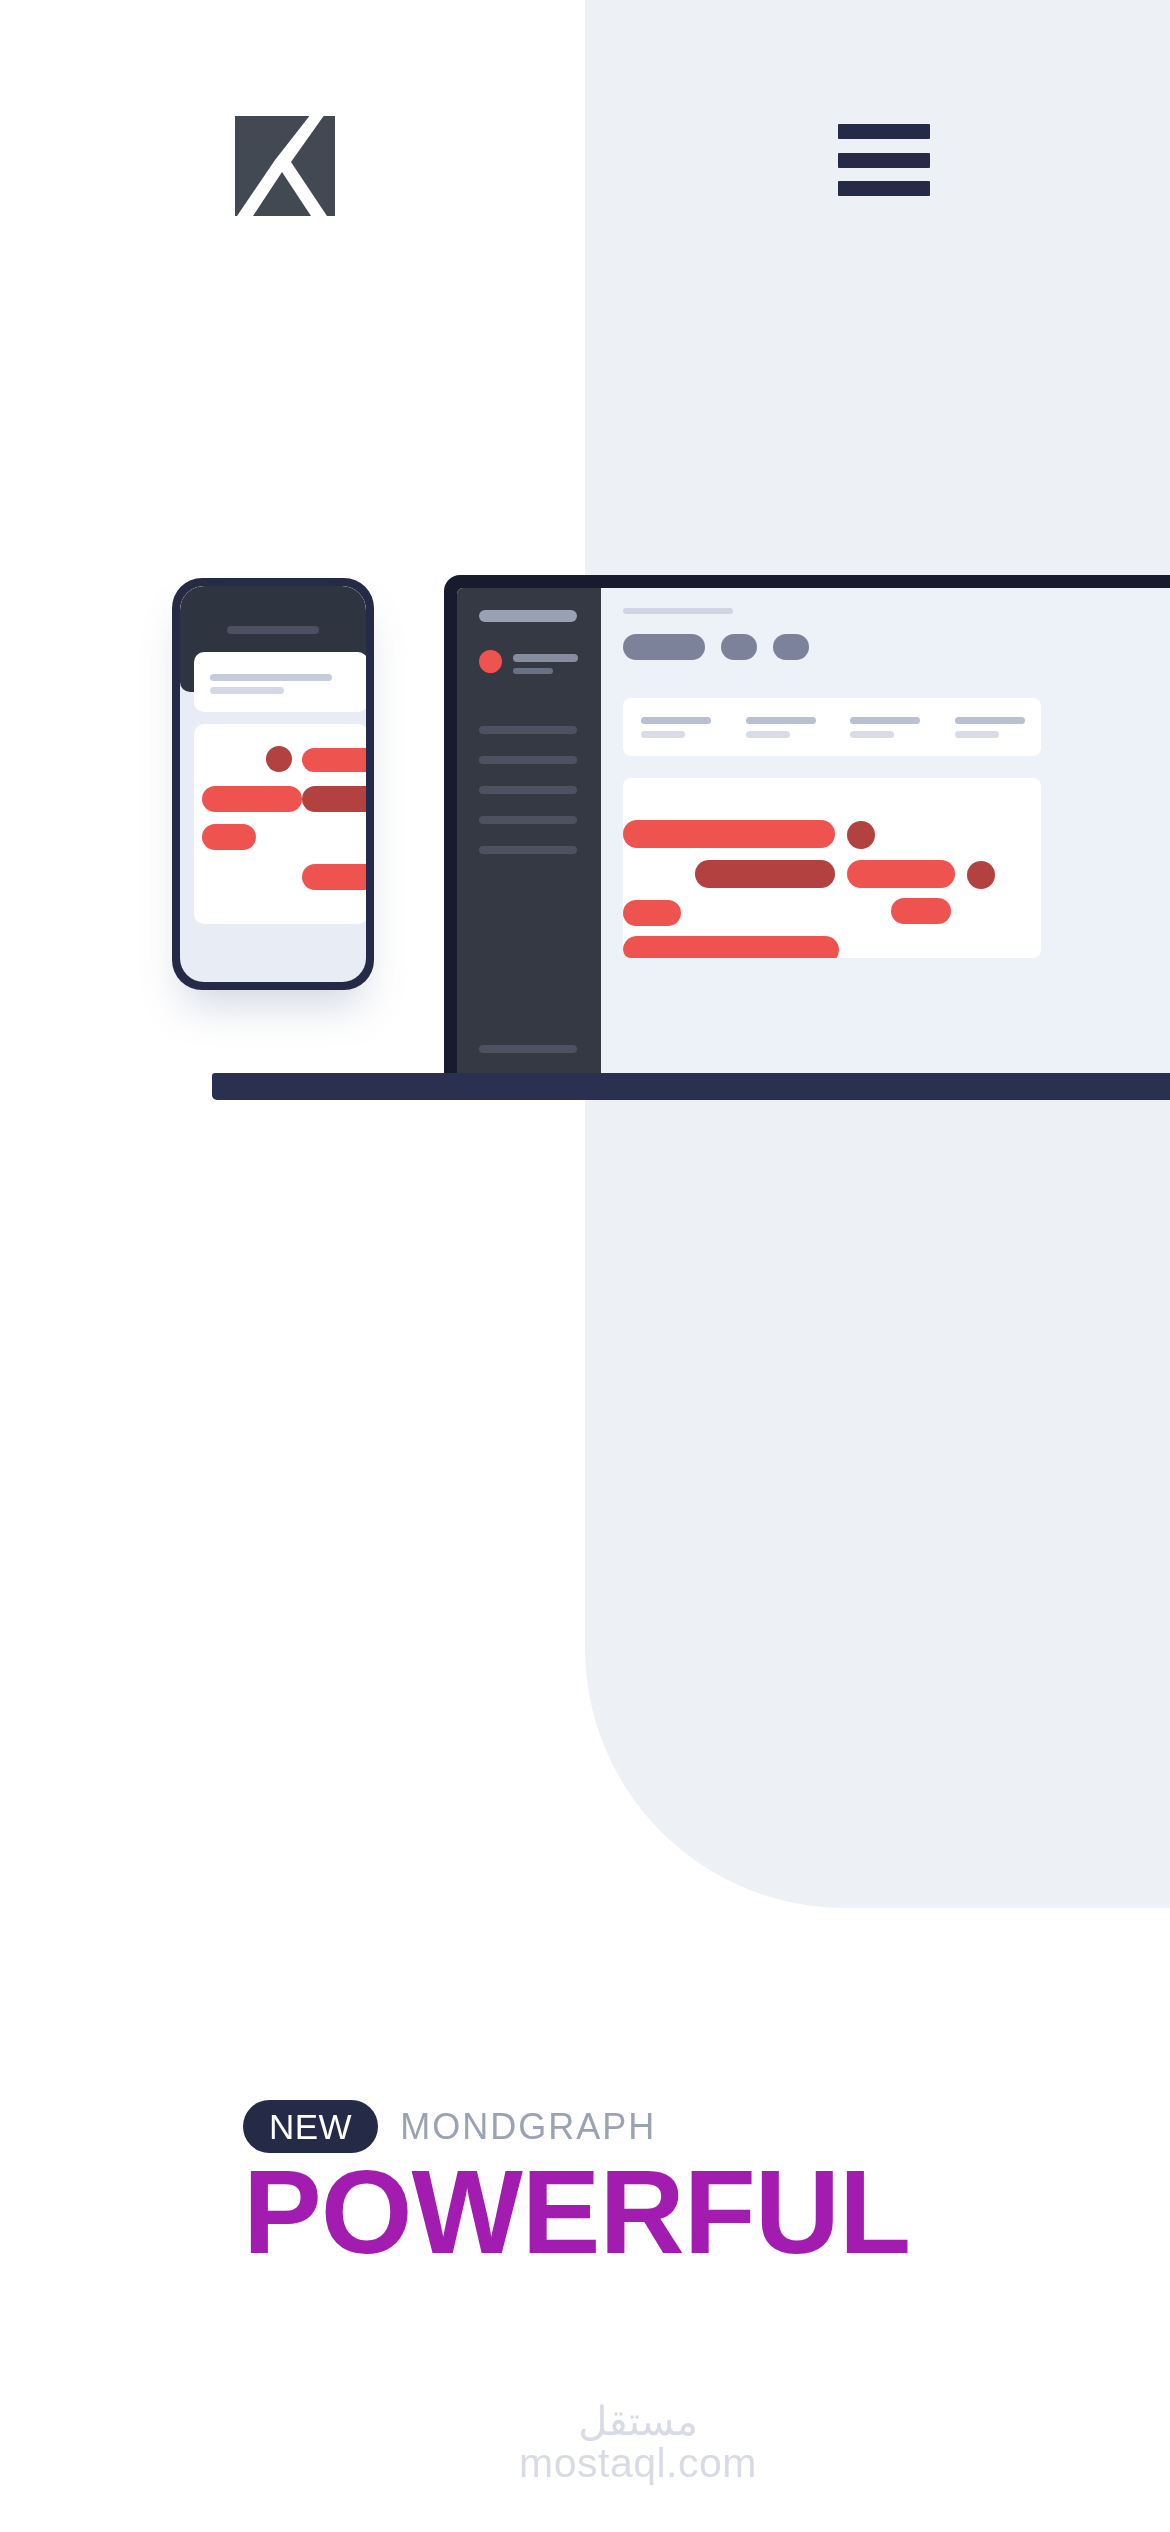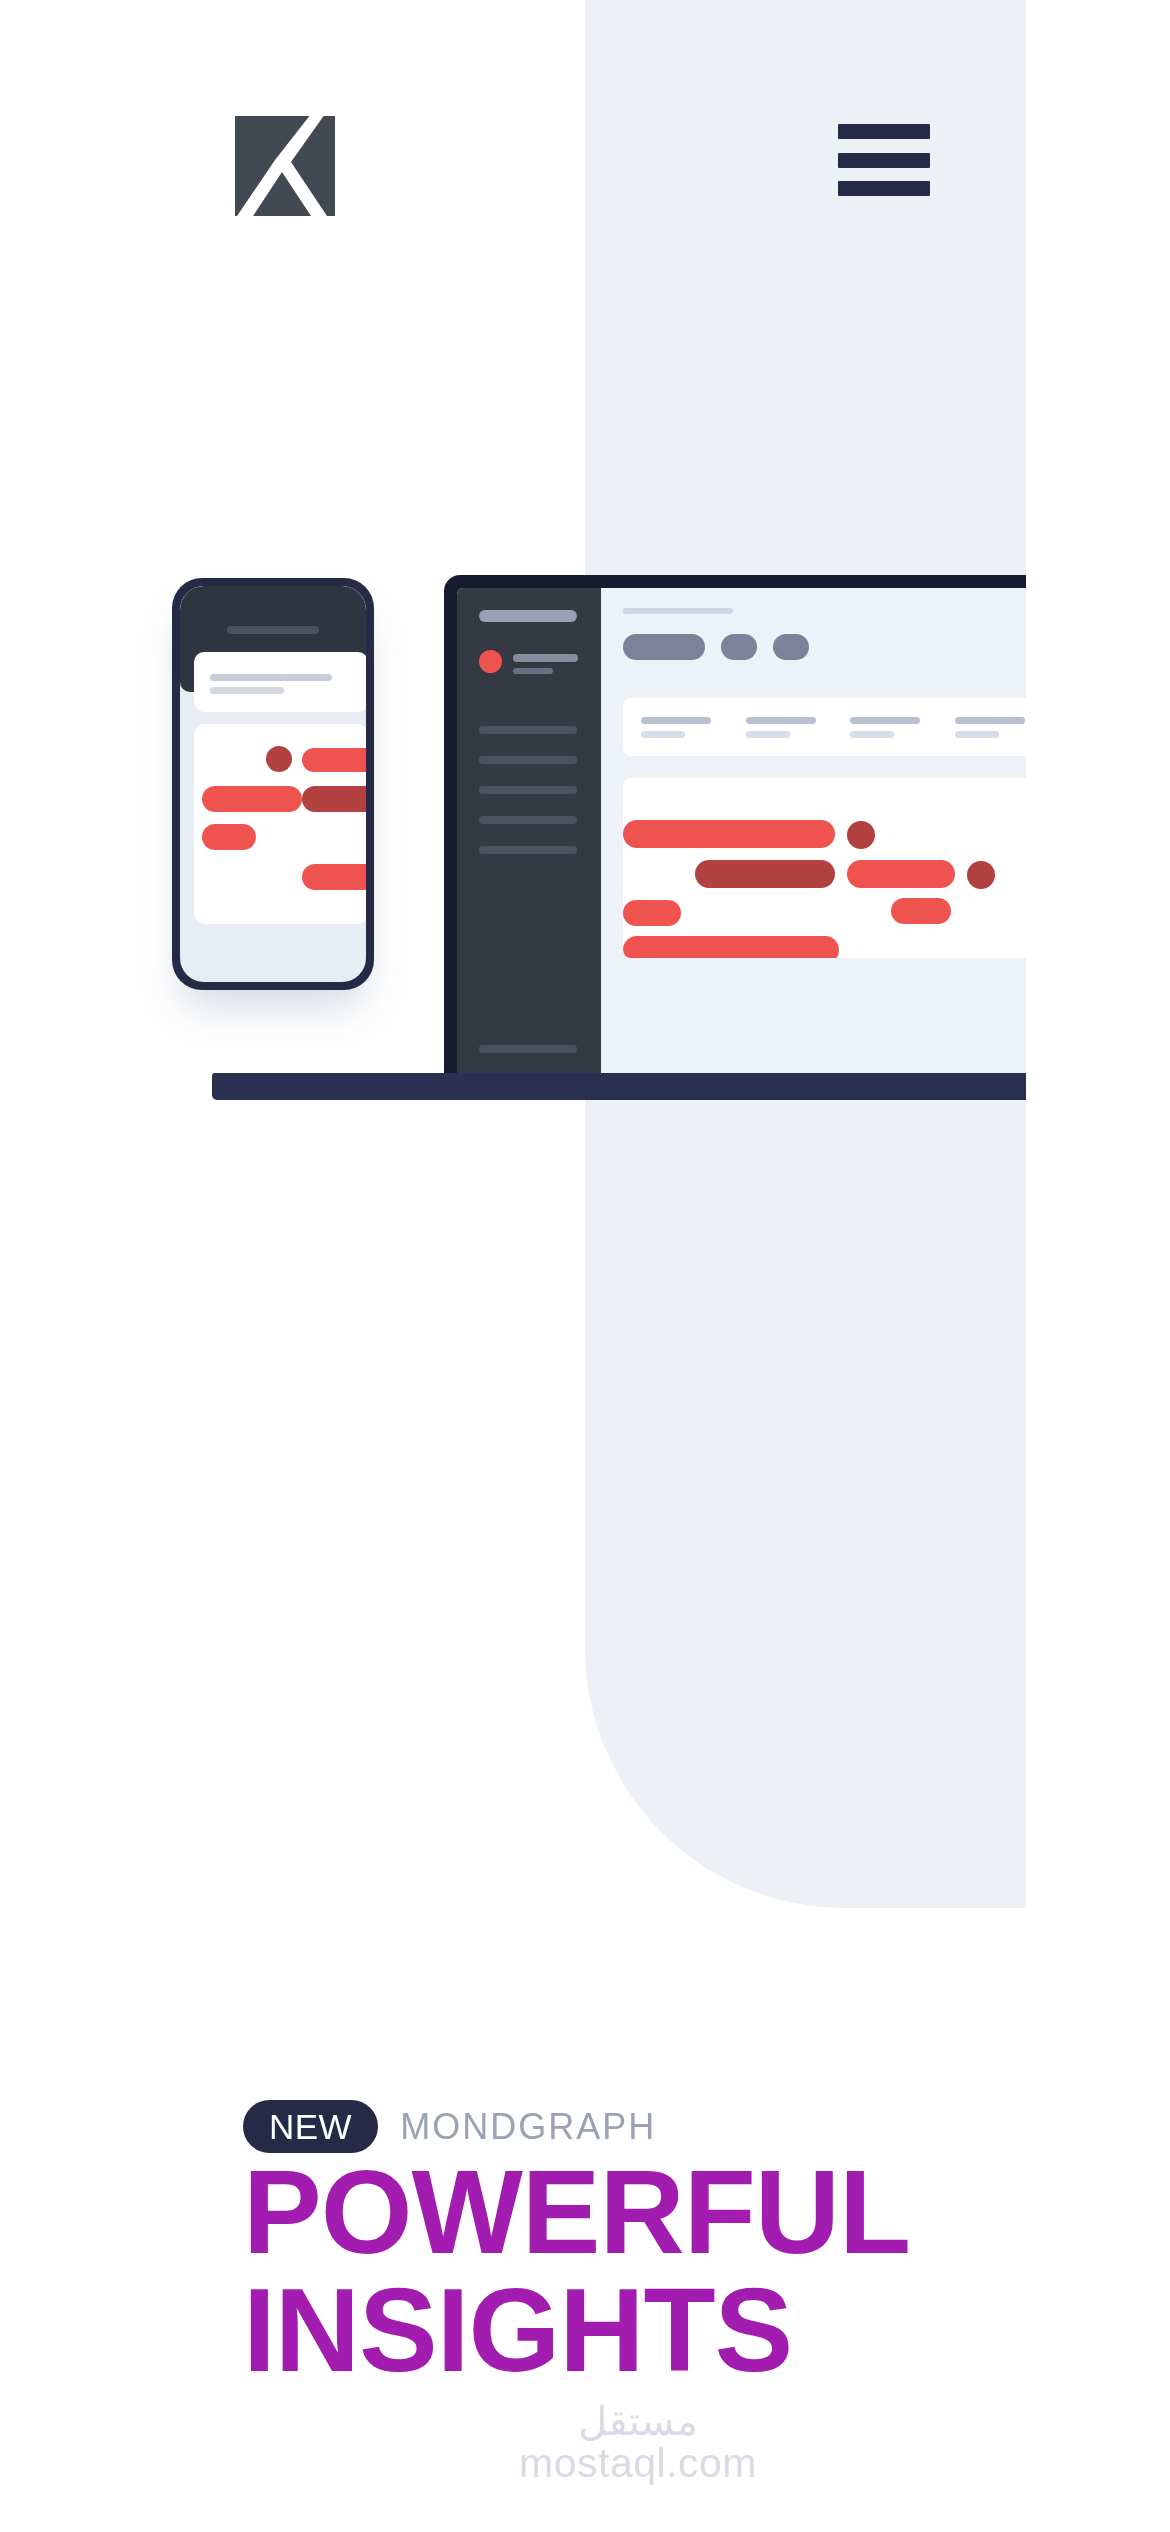--- a/index.html
+++ b/index.html
@@ -2,21 +2,21 @@
 <html><head>
 <meta charset="utf-8">
 <style>
   * { margin:0; padding:0; box-sizing:border-box; }
   html, body {
     width:1170px; height:2532px;
     background:#ffffff;
     font-family:"Liberation Sans", sans-serif;
     overflow:hidden;
   }
-  #stage { position:relative; width:1026px; height:2532px; background:#ffffff; overflow:hidden; }
+  #stage { position:relative; width:1170px; height:2532px; background:#ffffff; overflow:hidden; }
 
   
   .bg-panel{
     position:absolute; left:585px; top:0; width:585px; height:1908px;
     background:#edf1f5;
     border-bottom-left-radius:260px;
   }
 
   
   .header{ position:absolute; left:0; top:0; width:1170px; height:240px; }
@@ -250,21 +250,20 @@
 
   </div>
 
   <div class="hero-text">
     <div class="eyebrow-row">
       <span class="badge-new">NEW</span>
       <span class="eyebrow-text">MONDGRAPH</span>
     </div>
     <h1 class="headline">
       <span class="hl-line">POWERFUL</span>
-      <span class="hl-line">INSIGHTS</span>
     </h1>
   </div>
 
   <div class="watermark">
     <div class="wm-ar">مستقل</div>
     <div class="wm-en">mostaql.com</div>
   </div>
 
 </div>
 

